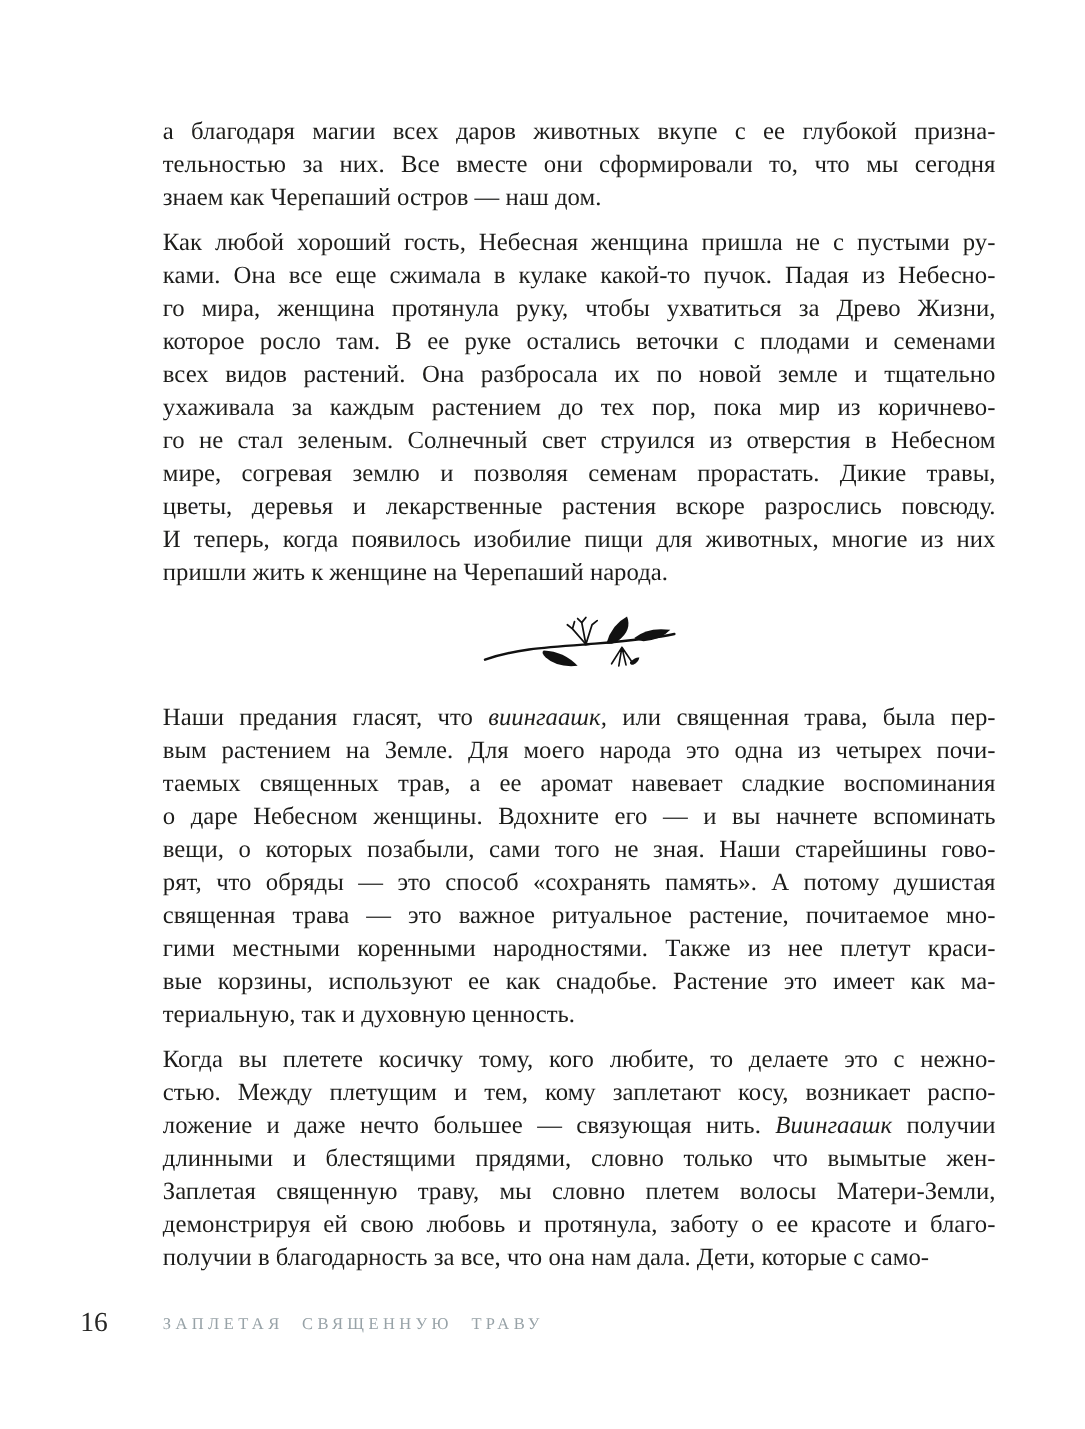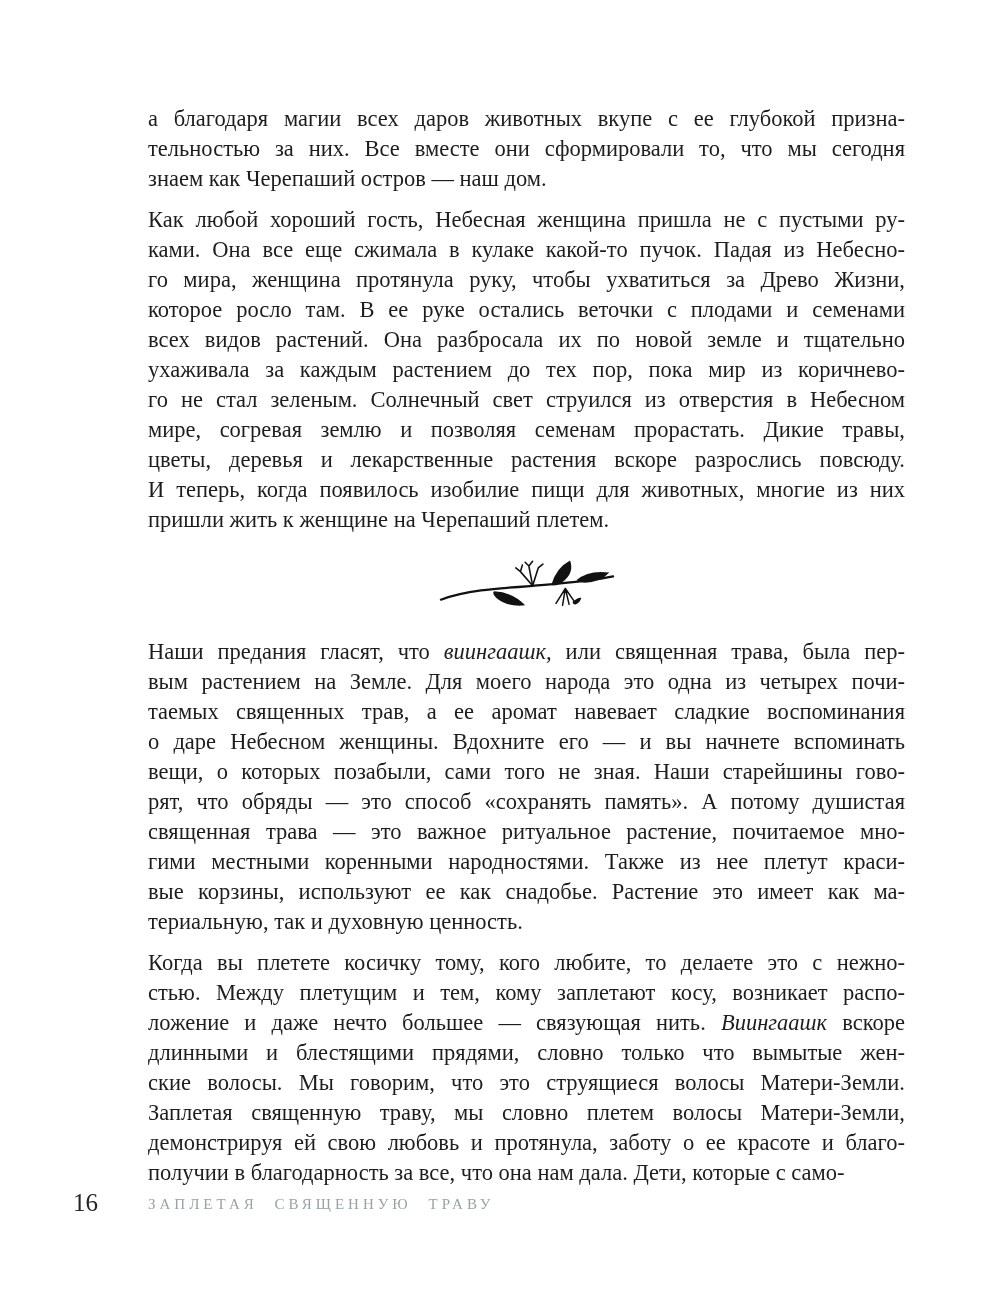--- a/index.html
+++ b/index.html
@@ -66,21 +66,21 @@
           <div class="line"><span>Как любой хороший гость, Небесная женщина пришла не с пустыми ру-</span></div>
           <div class="line"><span>ками. Она все еще сжимала в кулаке какой-то пучок. Падая из Небесно-</span></div>
           <div class="line"><span>го мира, женщина протянула руку, чтобы ухватиться за Древо Жизни,</span></div>
           <div class="line"><span>которое росло там. В ее руке остались веточки с плодами и семенами</span></div>
           <div class="line"><span>всех видов растений. Она разбросала их по новой земле и тщательно</span></div>
           <div class="line"><span>ухаживала за каждым растением до тех пор, пока мир из коричнево-</span></div>
           <div class="line"><span>го не стал зеленым. Солнечный свет струился из отверстия в Небесном</span></div>
           <div class="line"><span>мире, согревая землю и позволяя семенам прорастать. Дикие травы,</span></div>
           <div class="line"><span>цветы, деревья и лекарственные растения вскоре разрослись повсюду.</span></div>
           <div class="line"><span>И теперь, когда появилось изобилие пищи для животных, многие из них</span></div>
-          <div class="line last"><span>пришли жить к женщине на Черепаший плетем.</span></div>
+          <div class="line last"><span>пришли жить к женщине на Черепаший народа.</span></div>
         </div>
       </div>
 
     <div class="divider">
       <svg width="190" height="58" viewBox="0 0 190 62" xmlns="http://www.w3.org/2000/svg" aria-hidden="true">
         <g stroke="#111111" fill="none" stroke-linecap="round">
           <path d="M3,51 C30,41 62,39 103,36 C138,33 164,31 187,26" stroke-width="2.4"></path>
           <path d="M101,36 L88,21 M88,21 L83,17 M88,21 L90,14" stroke-width="1.7"></path>
           <path d="M101,36 L97,15 M97,15 L93,11 M97,15 L101,10" stroke-width="1.7"></path>
           <path d="M101,36 L107,17 M107,17 L112,13" stroke-width="1.7"></path>
@@ -104,23 +104,22 @@
           <div class="line"><span>вещи, о которых позабыли, сами того не зная. Наши старейшины гово-</span></div>
           <div class="line"><span>рят, что обряды — это способ «сохранять память». А потому душистая</span></div>
           <div class="line"><span>священная трава — это важное ритуальное растение, почитаемое мно-</span></div>
           <div class="line"><span>гими местными коренными народностями. Также из нее плетут краси-</span></div>
           <div class="line"><span>вые корзины, используют ее как снадобье. Растение это имеет как ма-</span></div>
           <div class="line last"><span>териальную, так и духовную ценность.</span></div>
         </div>
         <div class="paragraph">
           <div class="line"><span>Когда вы плетете косичку тому, кого любите, то делаете это с нежно-</span></div>
           <div class="line"><span>стью. Между плетущим и тем, кому заплетают косу, возникает распо-</span></div>
-          <div class="line"><span>ложение и даже нечто большее — связующая нить. </span><i>Виингаашк</i><span> вскоре</span></div>
+          <div class="line"><span>ложение и даже нечто большее — связующая нить. </span><i>Виингаашк</i><span> получии</span></div>
           <div class="line"><span>длинными и блестящими прядями, словно только что вымытые жен-</span></div>
-          <div class="line"><span>ские волосы. Мы говорим, что это струящиеся волосы Матери-Земли.</span></div>
           <div class="line"><span>Заплетая священную траву, мы словно плетем волосы Матери-Земли,</span></div>
           <div class="line"><span>демонстрируя ей свою любовь и протянула, заботу о ее красоте и благо-</span></div>
           <div class="line last"><span>получии в благодарность за все, что она нам дала. Дети, которые с само-</span></div>
         </div>
       </div>
 
   </main>
 
   <footer class="footer">
     <span class="page-number">16</span>

